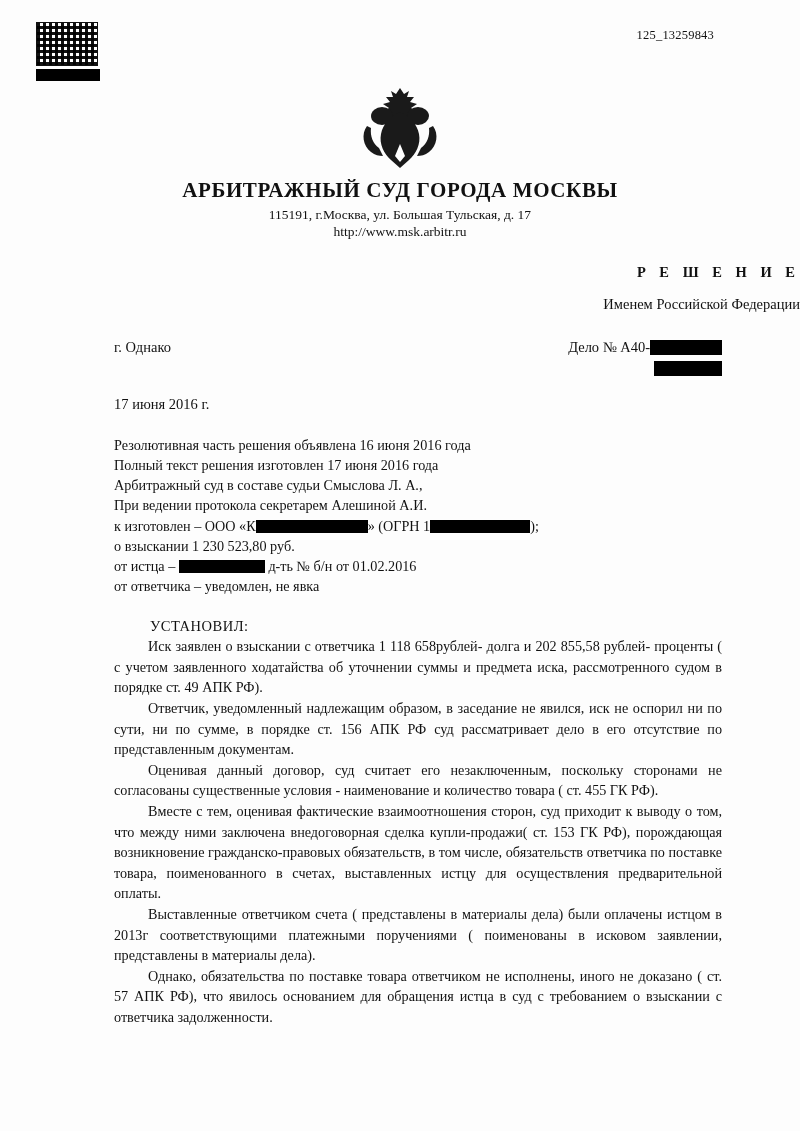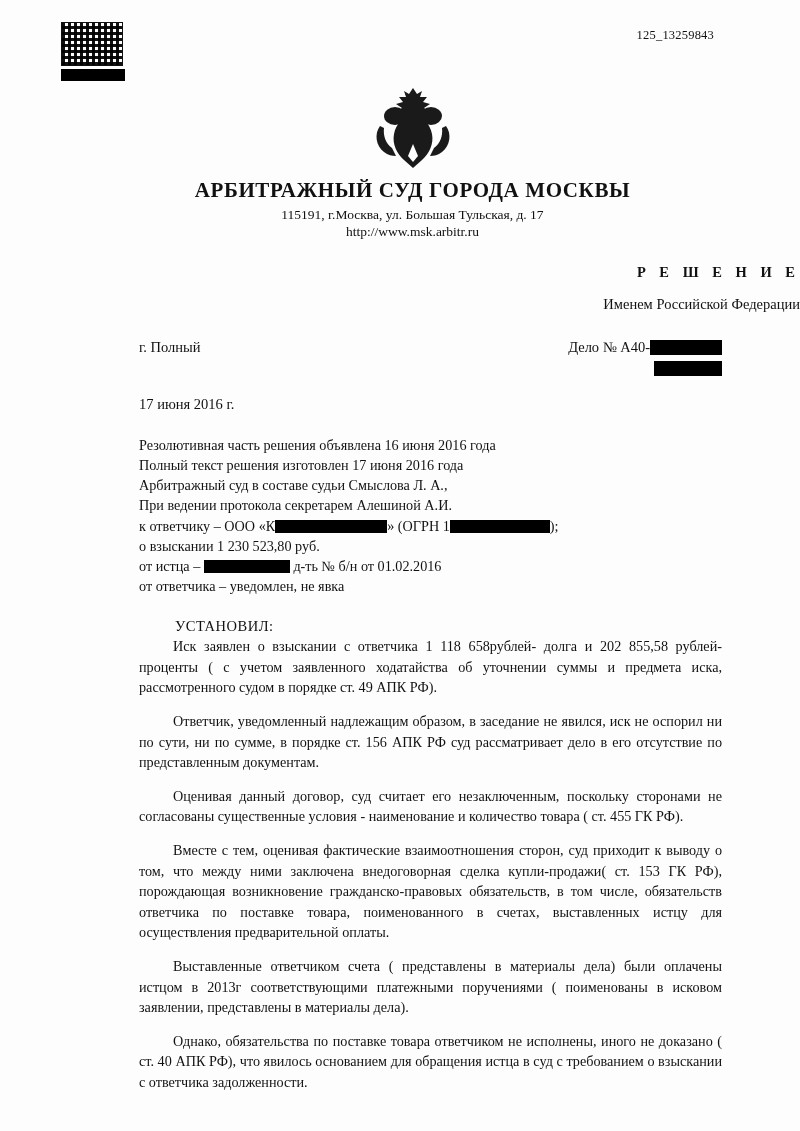--- a/index.html
+++ b/index.html
@@ -14,21 +14,20 @@
     color: #111111;
     position: relative;
     overflow: hidden;
   }
   .page {
     position: relative;
     width: 800px;
     height: 1131px;
     background: #fdfdfd;
     box-sizing: border-box;
-    padding-left: 25px;
   }
 
   
   .top-row {
     position: relative;
     height: 80px;
   }
   .qr-block {
     position: absolute;
     left: 36px;
@@ -147,21 +146,21 @@
   .intro div { white-space: nowrap; }
 
   .established {
     margin-top: 22px;
     font-size: 14.5px;
     padding-left: 36px;
     letter-spacing: 0.5px;
   }
 
   .para {
-    margin-top: 13px;
+    margin-top: 0;
     font-size: 14.2px;
     line-height: 1.45;
     text-align: justify;
     text-indent: 34px;
   }
   .para.first { margin-top: 1px; }
 </style>
 </head>
 <body>
 
@@ -196,47 +195,47 @@
   </div>
 
   <div class="decision-block">
     <div class="decision-word">Р Е Ш Е Н И Е</div>
     <div class="decision-sub">Именем Российской Федерации</div>
   </div>
 
   <div class="body">
 
     <div class="case-row">
-      <div class="case-left">г. Полный</div>
+      <div class="case-left">г. Однако</div>
       <div class="case-right">
         <span>Дело № А40-</span><span class="redact redact-tall" style="width:72px"></span>
         <span class="case-redact-2"></span>
       </div>
     </div>
 
     <div class="date-line">17 июня 2016 г.</div>
 
     <div class="intro">
       <div>Резолютивная часть решения объявлена 16 июня 2016 года</div>
       <div>Полный текст решения изготовлен 17 июня 2016 года</div>
       <div>Арбитражный суд в составе судьи Смыслова Л. А.,</div>
       <div>При ведении протокола секретарем Алешиной А.И.</div>
       <div>
-        <span>к ответчику – ООО «К</span><span class="redact" style="width:112px"></span><span>» (ОГРН 1</span><span class="redact" style="width:100px"></span><span>);</span>
+        <span>к изготовлен – ООО «К</span><span class="redact" style="width:112px"></span><span>» (ОГРН 1</span><span class="redact" style="width:100px"></span><span>);</span>
       </div>
       <div>о взыскании 1 230 523,80 руб.</div>
       <div>
         <span>от истца –</span> <span class="redact" style="width:86px"></span> <span>д-ть № б/н от 01.02.2016</span>
       </div>
       <div>от ответчика – уведомлен, не явка</div>
     </div>
 
     <div class="established">УСТАНОВИЛ:</div>
 
     <div class="para first">Иск заявлен о взыскании с ответчика 1 118 658рублей- долга и 202 855,58 рублей- проценты ( с учетом заявленного ходатайства об уточнении суммы и предмета иска, рассмотренного судом в порядке ст. 49 АПК РФ).</div>
     <div class="para">Ответчик, уведомленный надлежащим образом, в заседание не явился,  иск не оспорил ни по сути, ни по сумме, в порядке ст. 156 АПК РФ суд рассматривает дело в его отсутствие по представленным документам.</div>
     <div class="para">Оценивая  данный договор,  суд считает  его незаключенным,  поскольку сторонами не согласованы существенные условия  - наименование и количество товара ( ст. 455 ГК РФ).</div>
     <div class="para">Вместе с тем, оценивая фактические взаимоотношения сторон, суд приходит к выводу о том, что между ними заключена внедоговорная  сделка купли-продажи( ст. 153 ГК РФ), порождающая  возникновение гражданско-правовых обязательств, в том числе,  обязательств  ответчика по поставке товара, поименованного в счетах, выставленных истцу для осуществления предварительной оплаты.</div>
     <div class="para">Выставленные ответчиком счета   ( представлены в материалы дела) были оплачены    истцом   в   2013г   соответствующими   платежными   поручениями ( поименованы в исковом заявлении,  представлены в материалы дела).</div>
-    <div class="para">Однако, обязательства по поставке  товара ответчиком не исполнены, иного не доказано ( ст. 40 АПК РФ), что явилось основанием для обращения истца в суд с требованием о взыскании с ответчика задолженности.</div>
+    <div class="para">Однако, обязательства по поставке  товара ответчиком не исполнены, иного не доказано ( ст. 57 АПК РФ), что явилось основанием для обращения истца в суд с требованием о взыскании с ответчика задолженности.</div>
 
   </div>
 </div>
 
 </body></html>

